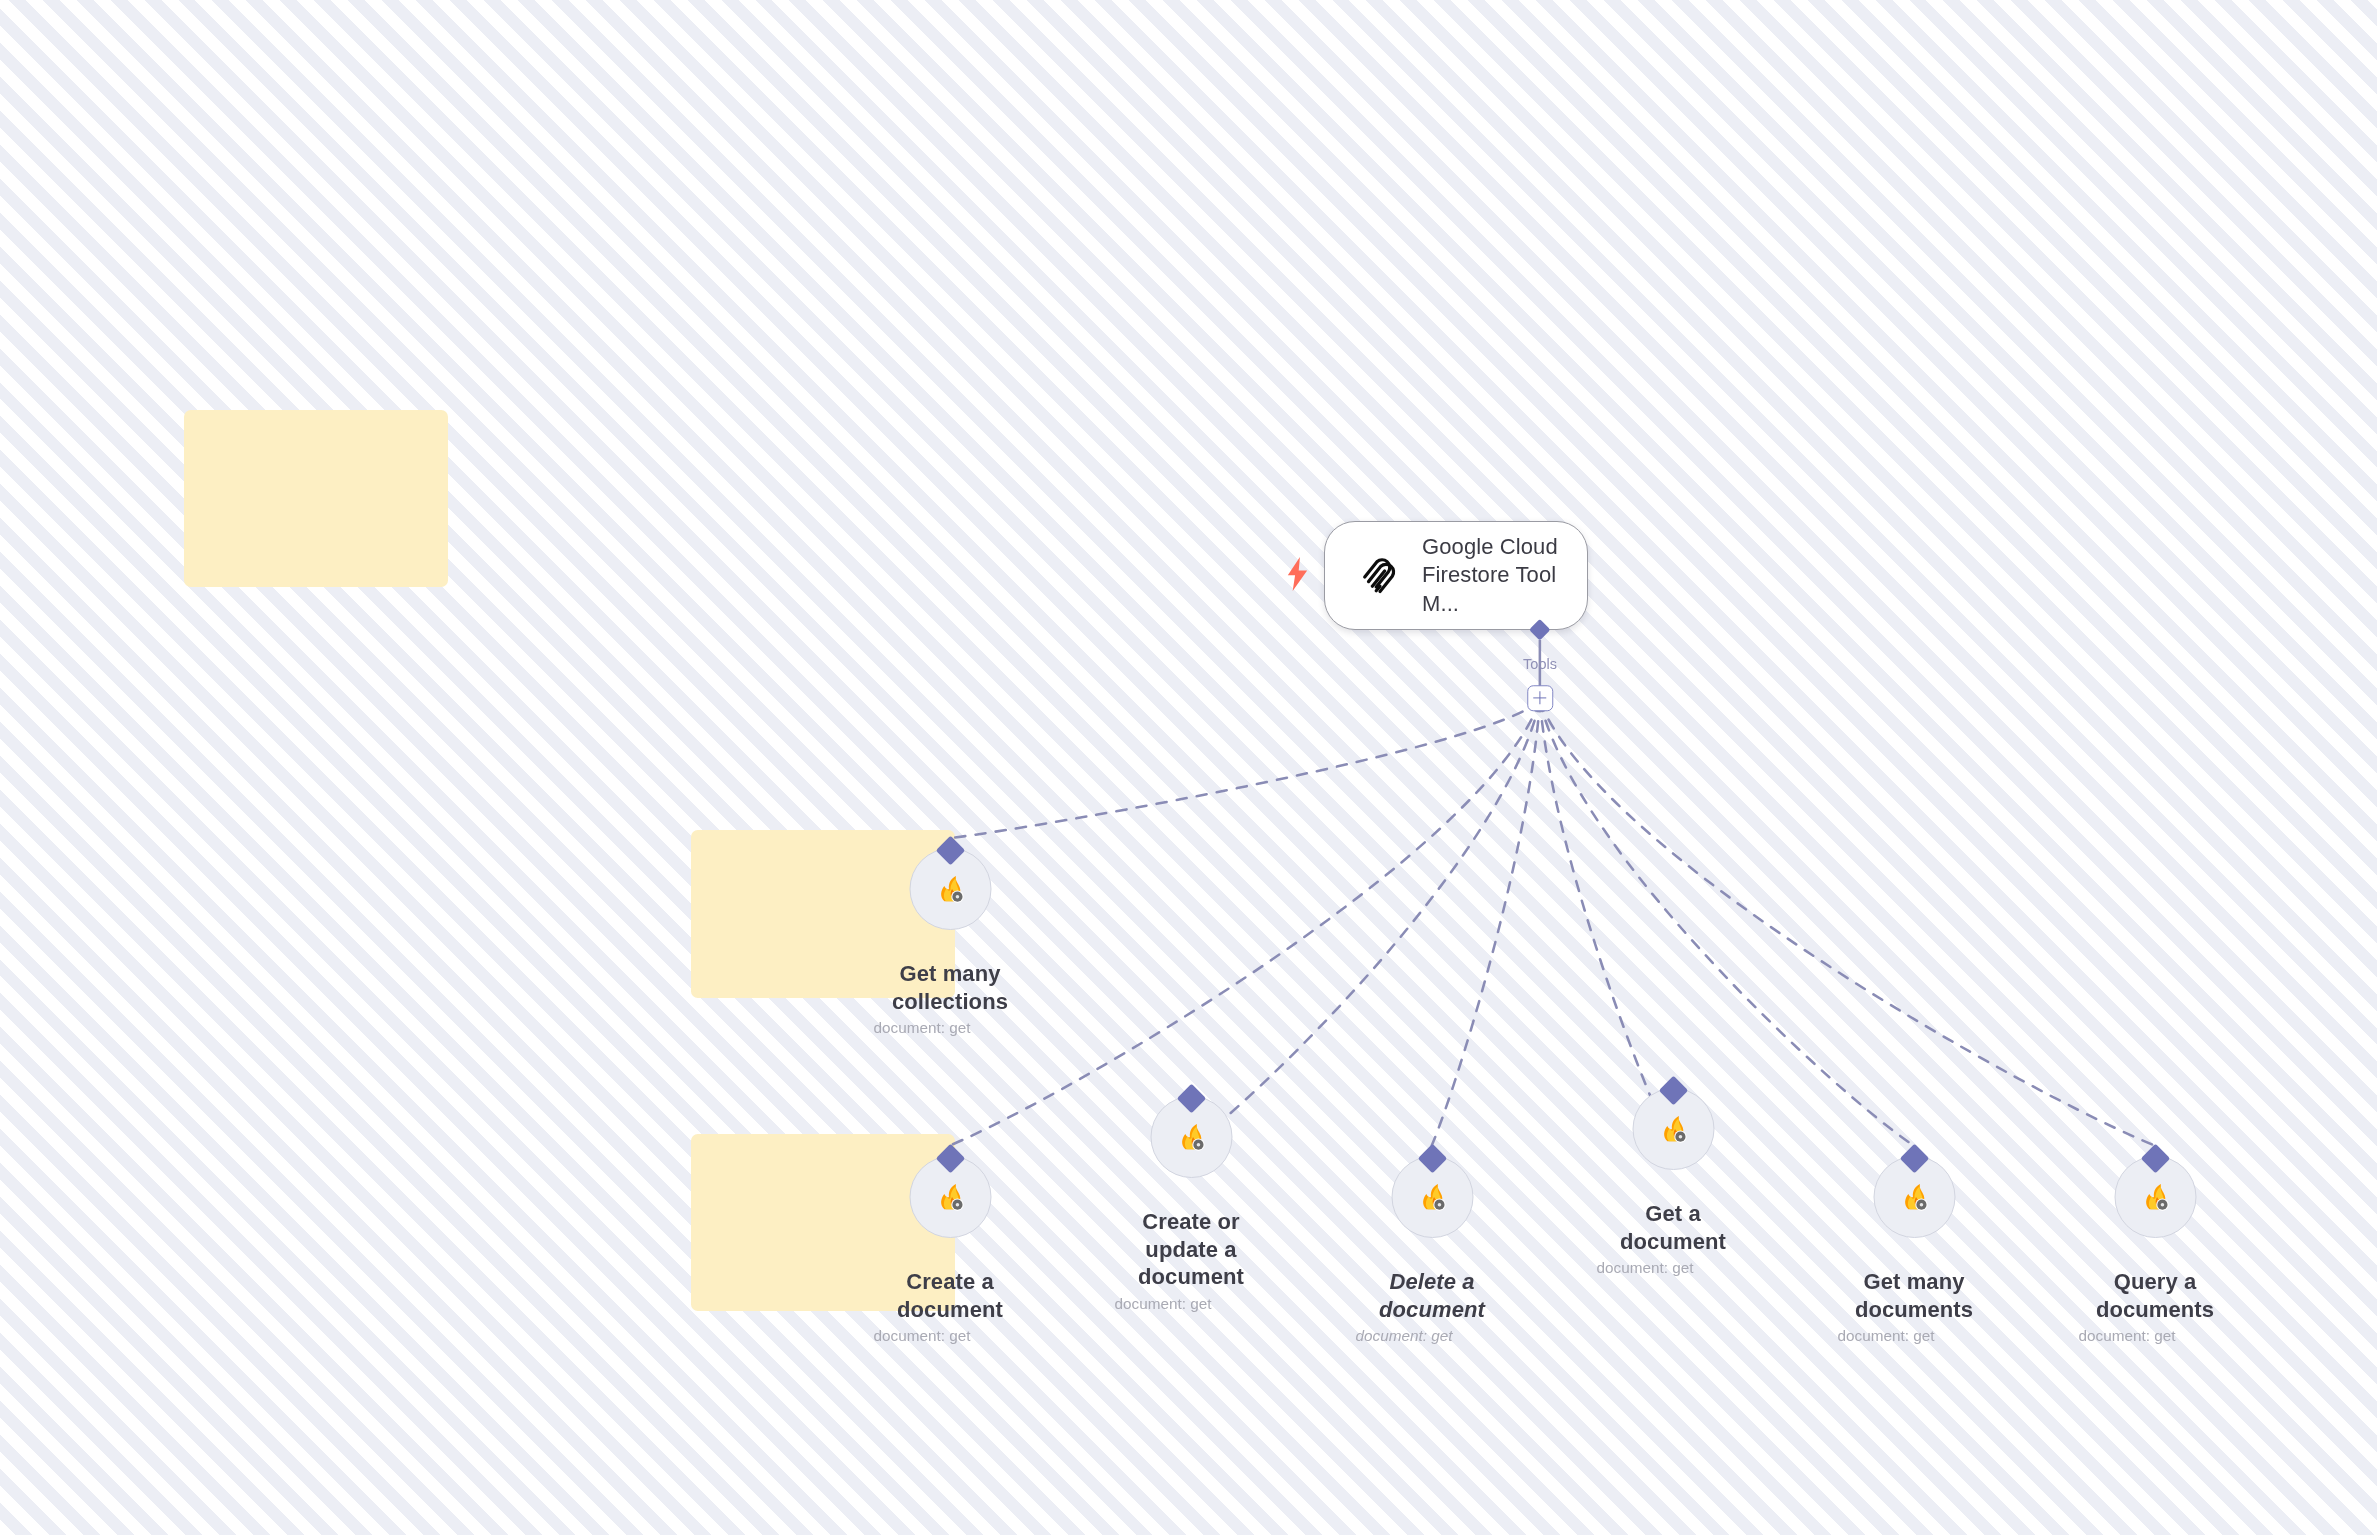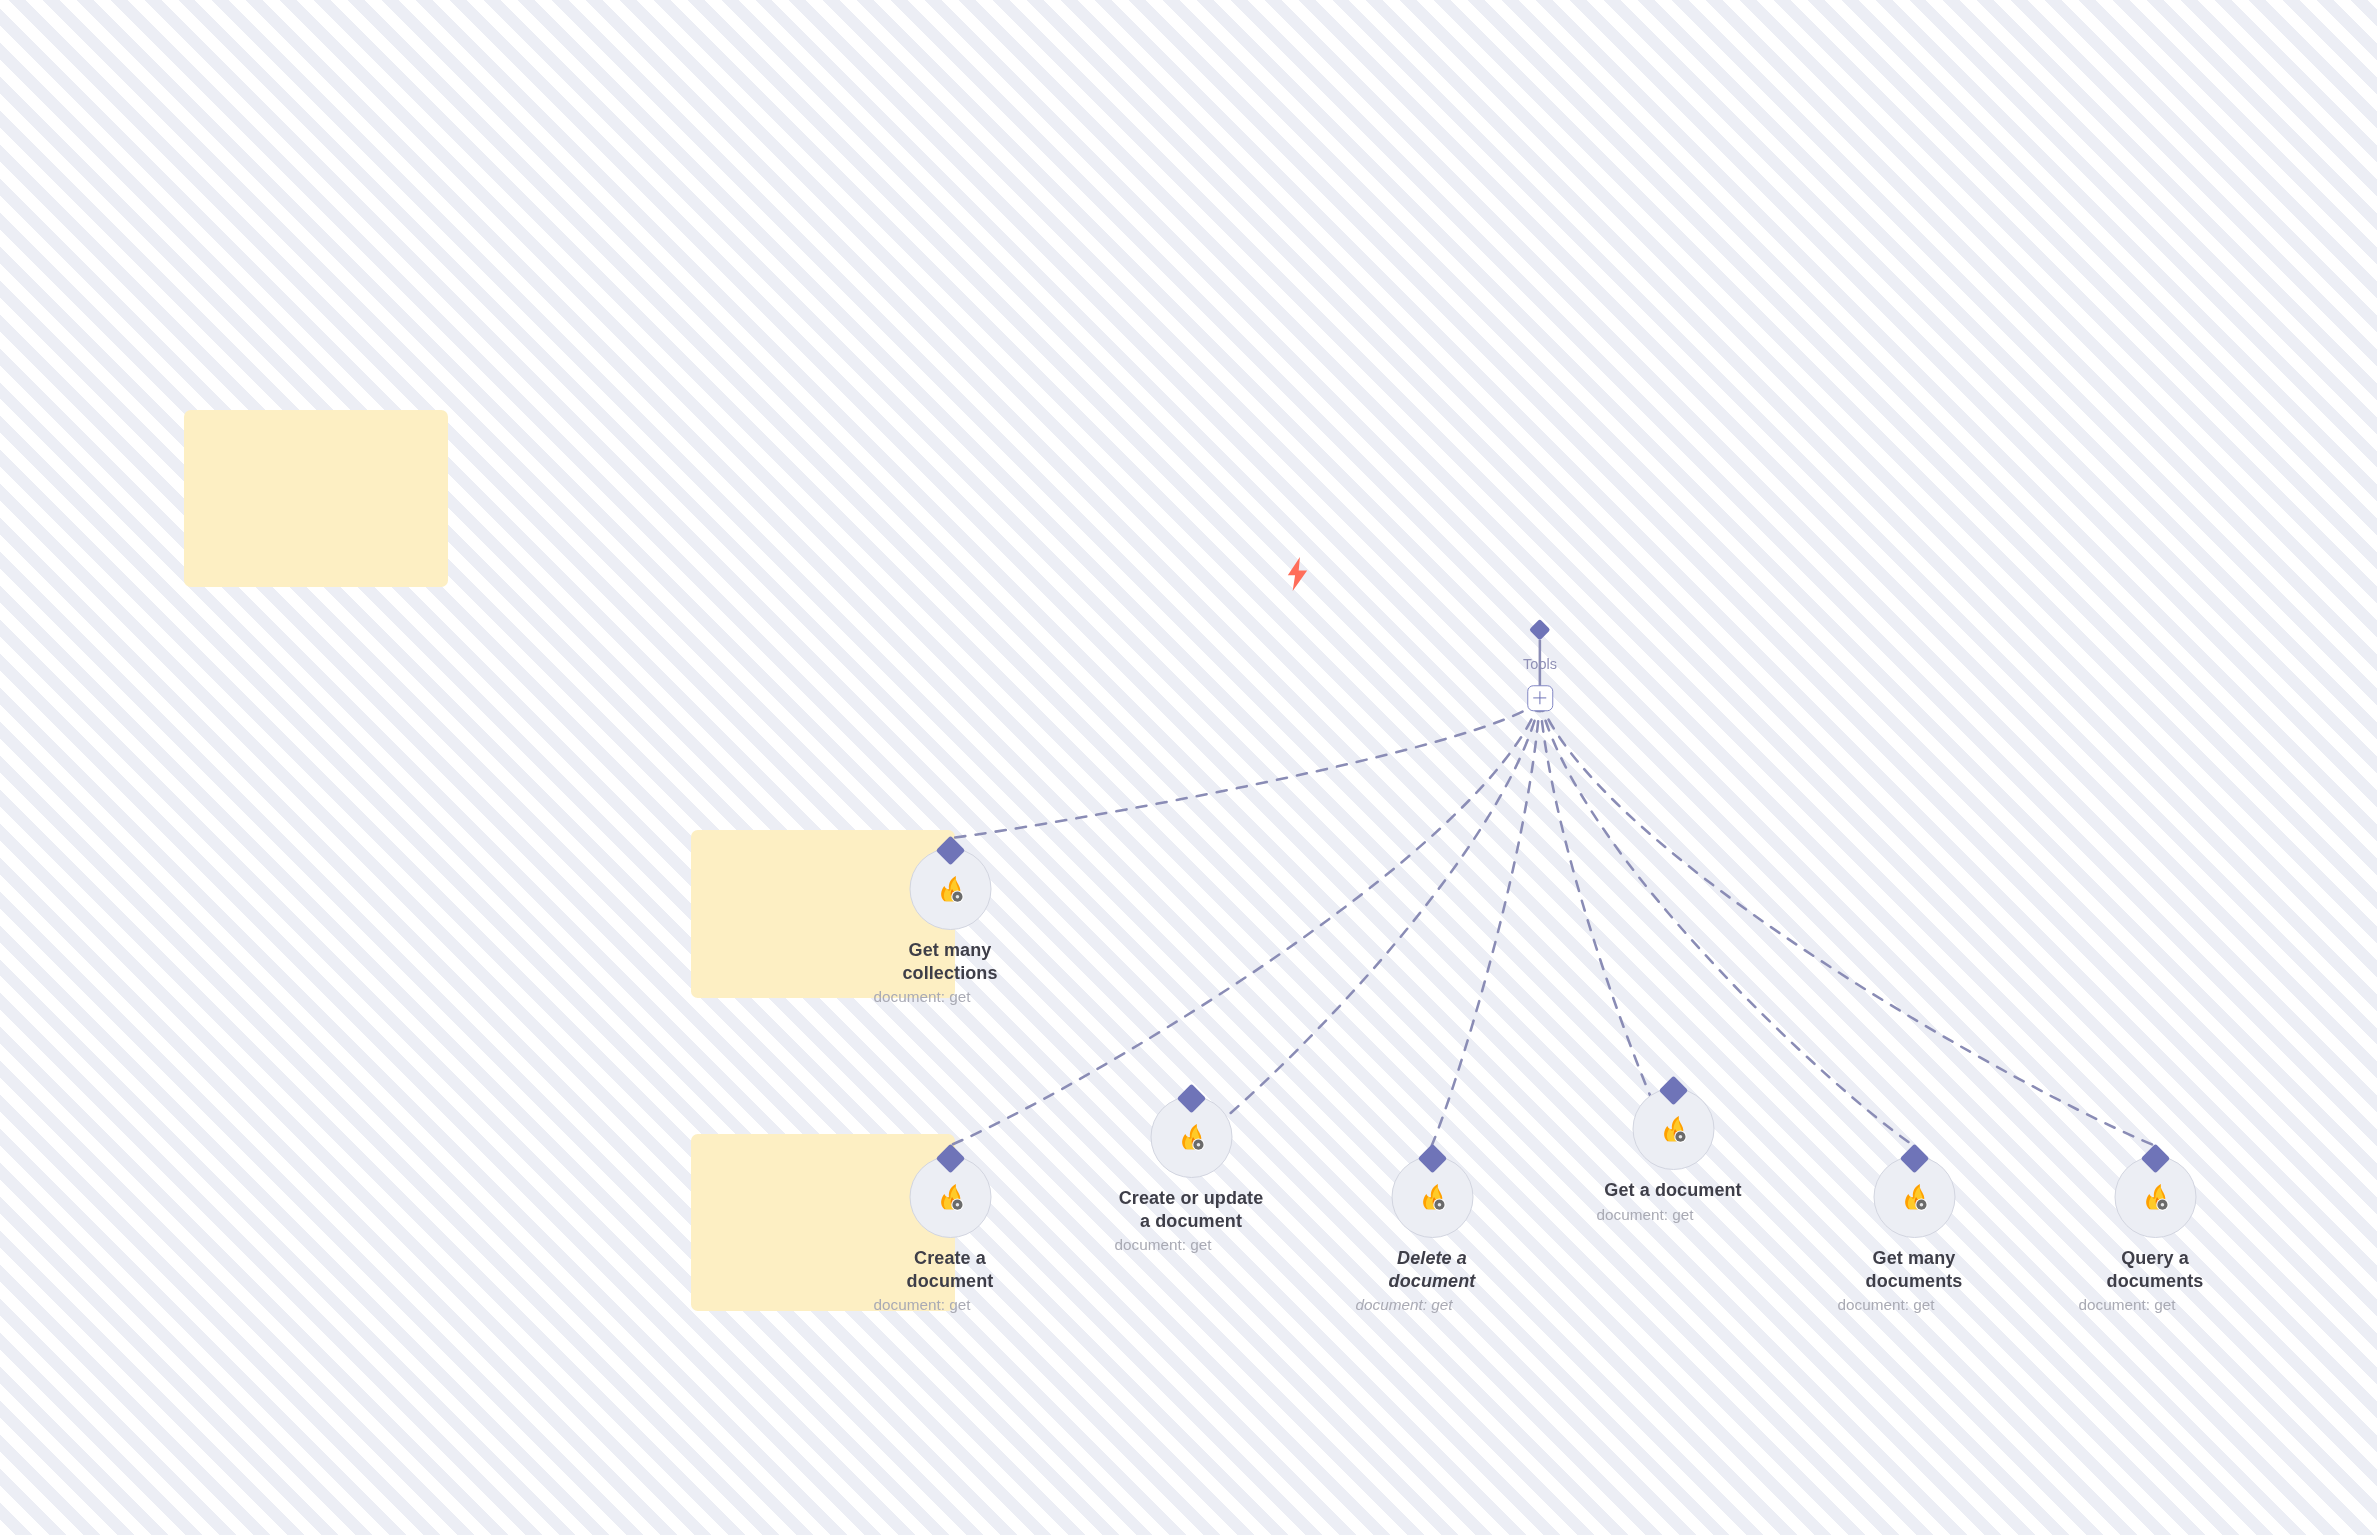--- a/index.html
+++ b/index.html
@@ -128,23 +128,23 @@
     transform: translateX(-50%) rotate(45deg);
     border-radius: 2.6px;
   }
   .tool-glyph {
     position: absolute;
     left: 50%; top: 50%;
     transform: translate(-50%, -50%);
     width: 37px; height: 37px;
   }
   .tool-caption {
-    margin-top: 9px;
+    margin-top: 30px;
     text-align: center;
-    font-size: 18px;
+    font-size: 22px;
     font-weight: bold;
     color: #3e3e48;
     line-height: 1.25;
     letter-spacing: 0.1px;
   }
   .tool-sub {
     margin-top: 4.3px;
     font-size: 15.3px;
     color: #a9aab4;
     line-height: 1.2;
@@ -171,20 +171,36 @@
       <path d="M 1810 824 C 1882.2 1006.7, 2387.6 1287.275, 2532 1346" fill="none" stroke="#8a8cb5" stroke-width="3" stroke-dasharray="12 12" stroke-linecap="round"></path>
       <path d="M 1810 752 L 1810 808" stroke="#8a8cb5" stroke-width="3" fill="none"></path>
     </svg>
 
   <div class="bolt" id="trigger-bolt" style="left: 1283px; top: 557px;">
     <svg viewBox="0 0 24 28" width="29" height="34">
       <path d="M14 0 L4 15 H10 L8 28 L20 11 H13 Z" fill="#ff6d5a"></path>
     </svg>
   </div>
 
+  <div class="main-node" id="main-node" style="left: 1324px; top: 521px; width: 264px; height: 109px; border-color: rgb(154, 155, 163); background: rgb(255, 255, 255);">
+    <span class="main-node-icon">
+      <svg viewBox="0 0 64 64" width="49" height="49">
+        <g fill="none" stroke="#0d0d0d" stroke-width="4.2" stroke-linecap="round" stroke-linejoin="round">
+          <path d="M14 34 L30 14 a10 10 0 0 1 15 13 L29 47"></path>
+          <path d="M19 40 L35 20 a10 10 0 0 1 15 13 L34 53"></path>
+          <path d="M24 46 L40 26"></path>
+          <path d="M29 52 L34 46"></path>
+        </g>
+      </svg>
+    </span>
+    <div class="main-node-title">
+      <div>Google Cloud</div>
+      <div>Firestore Tool M...</div>
+    </div>
+  </div>
 
   <svg id="tools-diamond" style="position: absolute; z-index: 5; left: 1527px; top: 617px;" width="25.5" height="25.5" viewBox="0 0 30 30">
     <rect x="6" y="6" width="18" height="18" rx="3" fill="#6f74b8" transform="rotate(45 15 15)"></rect>
   </svg>
 
   <div class="tools-label" id="tools-label" style="left: 1540px; top: 656px; color: rgb(143, 144, 182);">Tools</div>
 
   <div class="plus-btn" id="tools-plus" style="left: 1540px; top: 698px;"></div>
 
   <div id="tool-layer">

